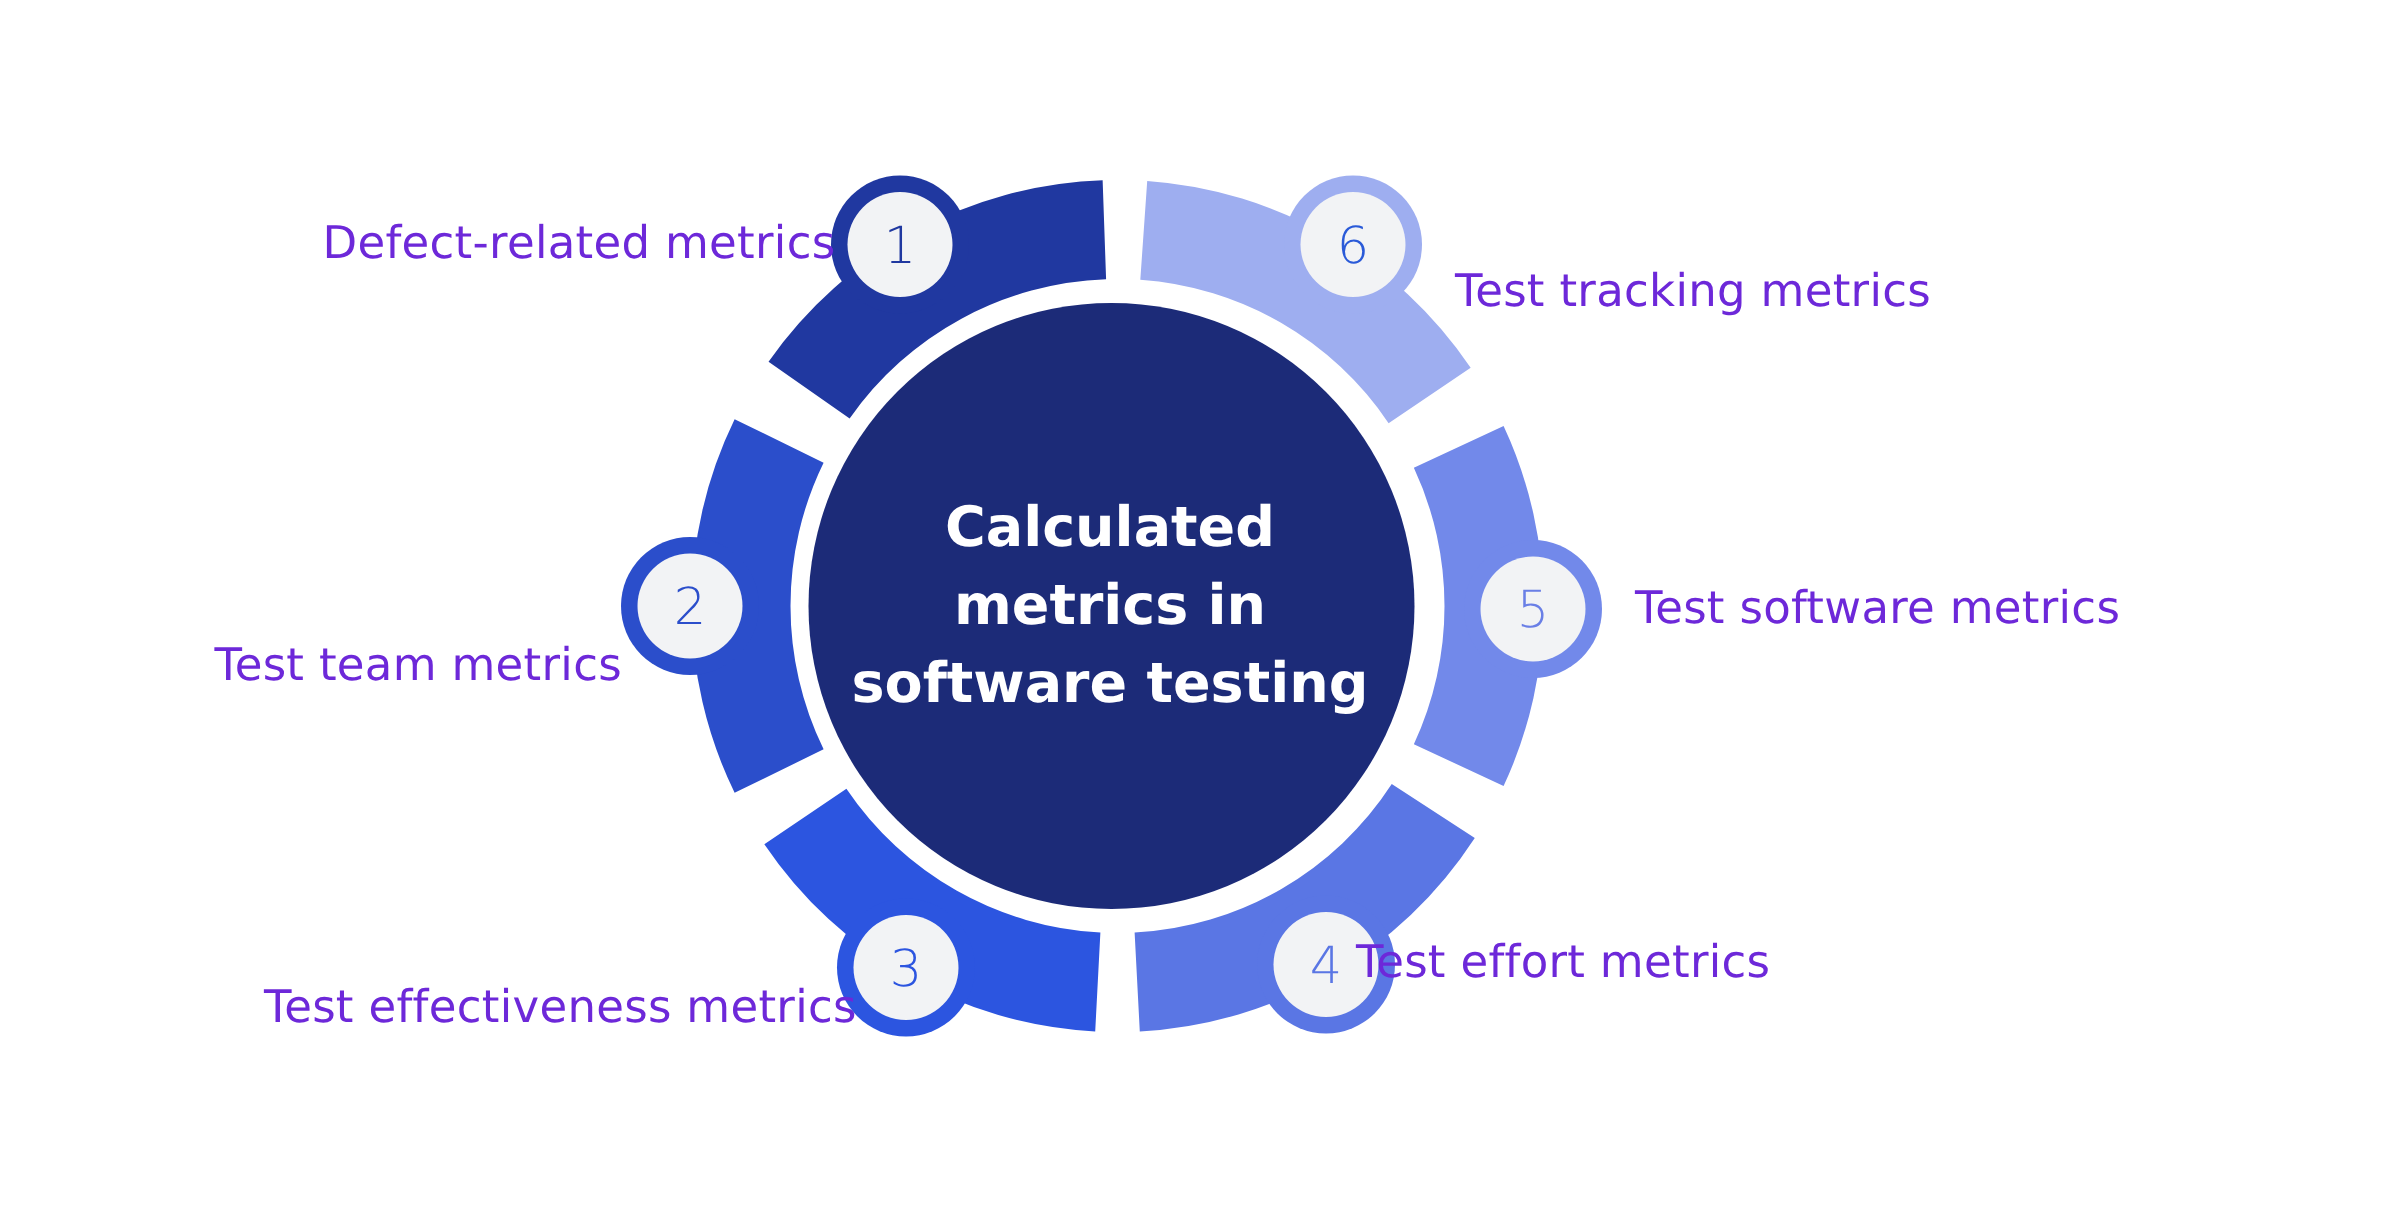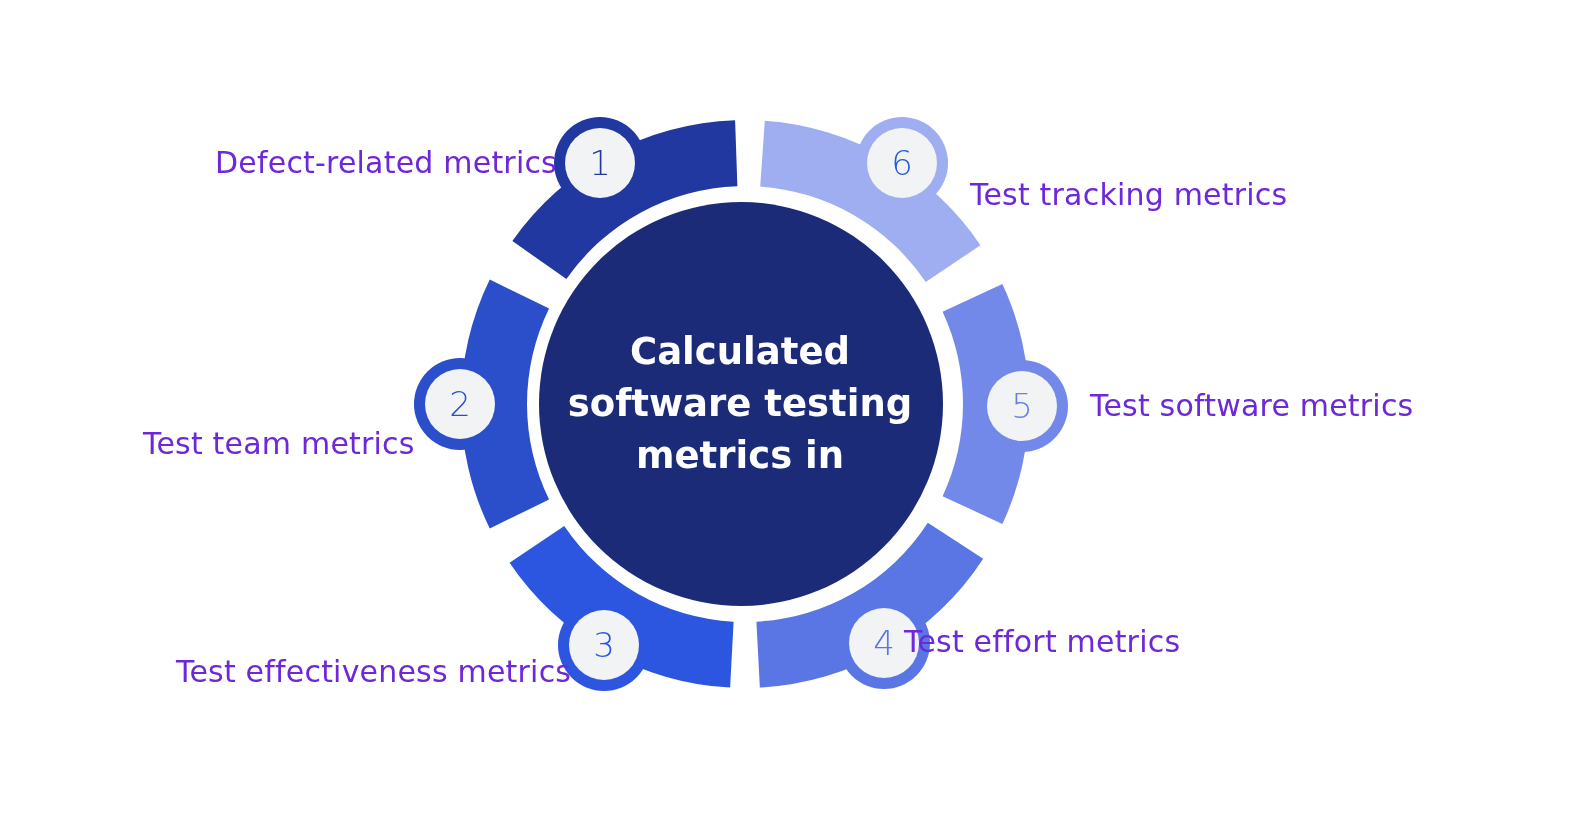--- a/index.html
+++ b/index.html
@@ -52,22 +52,22 @@
       <g>
         <circle cx="902" cy="163" r="46" fill="#9eaef0"></circle>
         <circle cx="902" cy="163" r="35" fill="#f2f3f5"></circle>
         <text x="902" y="175" text-anchor="middle" class="badge-num" fill="#2a5ad8">6</text>
       </g>
     </g>
 </svg>
 
 <div class="center-title">
   <span>Calculated</span>
+  <span>metrics in</span>
   <span>software testing</span>
-  <span>metrics in</span>
 </div>
 
 <div class="label" style="left:215px; top:147px;">Defect-related metrics</div>
 <div class="label" style="left:143px; top:388px;margin-top:40px;">Test team metrics</div>
 <div class="label" style="left:176px; top:656px;">Test effectiveness metrics</div>
 <div class="label" style="left:904px; top:626px;">Test effort metrics</div>
 <div class="label" style="left:1090px; top:390px;">Test software metrics</div>
 <div class="label" style="left:970px; top:147px;margin-top:32px;">Test tracking metrics</div>
 
 </body></html>

